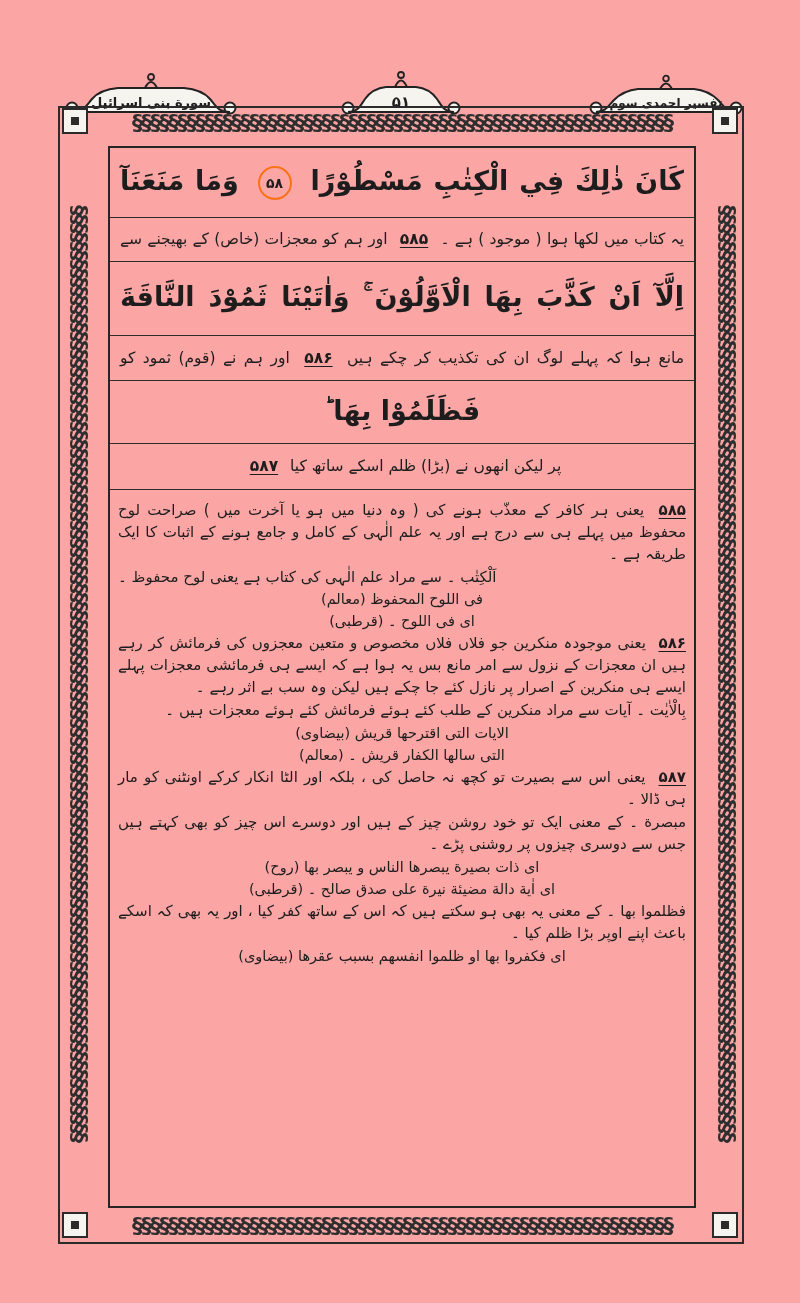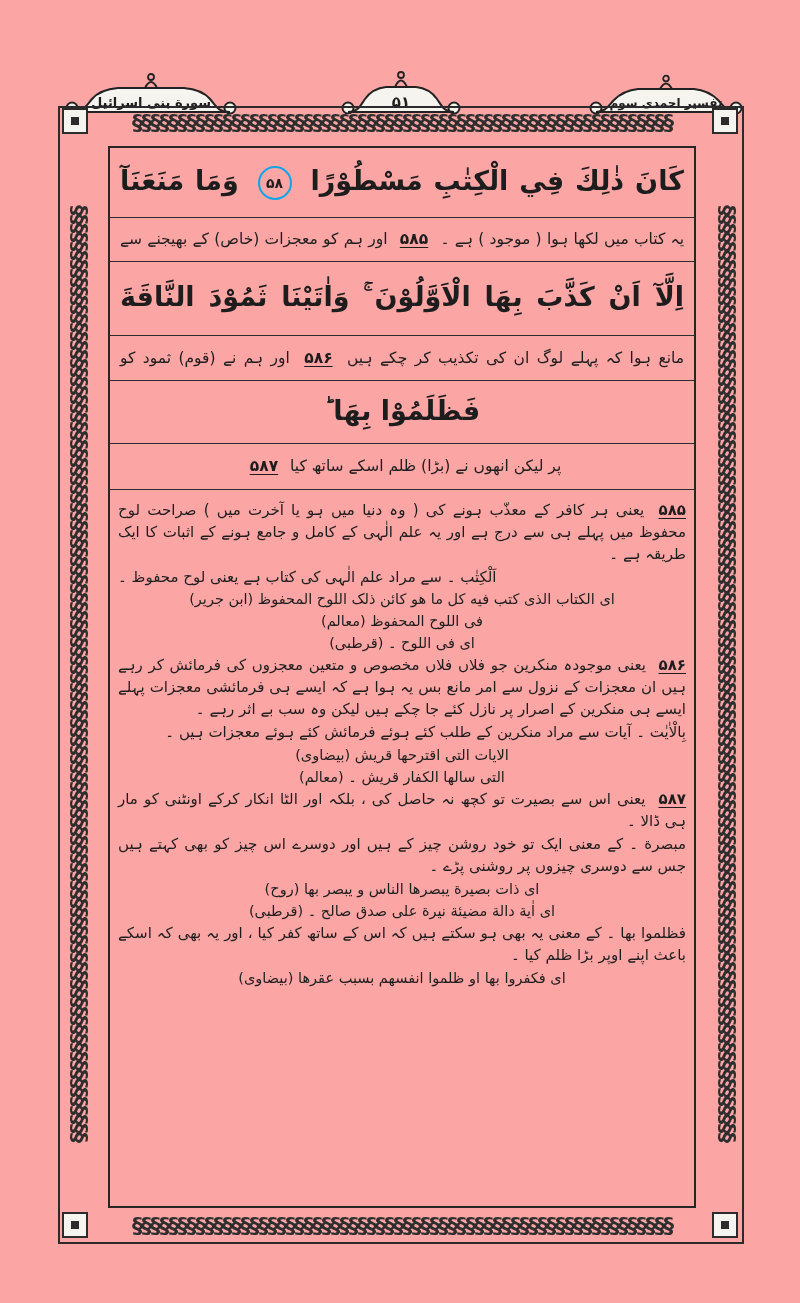--- a/index.html
+++ b/index.html
@@ -62,21 +62,21 @@
   .t{
     height:44px;line-height:43px;font-size:15.5px;font-weight:500;
     text-align:justify;text-align-last:justify;
   }
   .row-v2{height:74px;line-height:70px;}
   .row-t2{height:45px;line-height:44px;}
   .row-v3{height:63px;line-height:60px;text-align:center;text-align-last:center;}
   .row-t3{height:46px;line-height:45px;text-align:center;text-align-last:center;}
   .ayah{
     display:inline-flex;align-items:center;justify-content:center;
-    width:30px;height:30px;border:2px solid #0ea5e9;border-radius:50%;
+    width:30px;height:30px;border:2px solid #f97316;border-radius:50%;
     font-size:14px;line-height:1;font-weight:700;vertical-align:middle;
     margin:0 8px;
   }
   .fn-marker{
     text-decoration:underline;text-underline-offset:3px;
     font-weight:700;margin-left:7px;
   }
   .t .fn-marker{margin:0 7px;}
 
   
@@ -169,21 +169,20 @@
       <span class="fn-marker">۵۸۷</span>
     </div>
 
     <div class="footnotes">
 
       <p class="fn-para">
         <span class="fn-marker">۵۸۵</span>
         <span>یعنی ہر کافر کے معذّب ہونے کی ( وہ دنیا میں ہو یا آخرت میں ) صراحت لوح محفوظ میں پہلے ہی سے درج ہے اور یہ علم الٰہی کے کامل و جامع ہونے کے اثبات کا ایک طریقہ ہے ۔</span>
       </p>
       <p class="fn-term">اَلْکِتٰب ۔ سے مراد علم الٰہی کی کتاب ہے یعنی لوح محفوظ ۔</p>
-      <p class="fn-quote">ای الکتاب الذی کتب فیه کل ما هو کائن ذلک اللوح المحفوظ (ابن جریر)</p>
       <p class="fn-quote">فی اللوح المحفوظ (معالم)</p>
       <p class="fn-quote">ای فی اللوح ۔ (قرطبی)</p>
 
       <p class="fn-para">
         <span class="fn-marker">۵۸۶</span>
         <span>یعنی موجودہ منکرین جو فلاں فلاں مخصوص و متعین معجزوں کی فرمائش کر رہے ہیں ان معجزات کے نزول سے امر مانع بس یہ ہوا ہے کہ ایسے ہی فرمائشی معجزات پہلے ایسے ہی منکرین کے اصرار پر نازل کئے جا چکے ہیں لیکن وہ سب بے اثر رہے ۔</span>
       </p>
       <p class="fn-para">بِالْاٰیٰت ۔ آیات سے مراد منکرین کے طلب کئے ہوئے فرمائش کئے ہوئے معجزات ہیں ۔</p>
       <p class="fn-quote">الایات التی اقترحها قریش (بیضاوی)</p>
       <p class="fn-quote">التی سالها الکفار قریش ۔ (معالم)</p>

